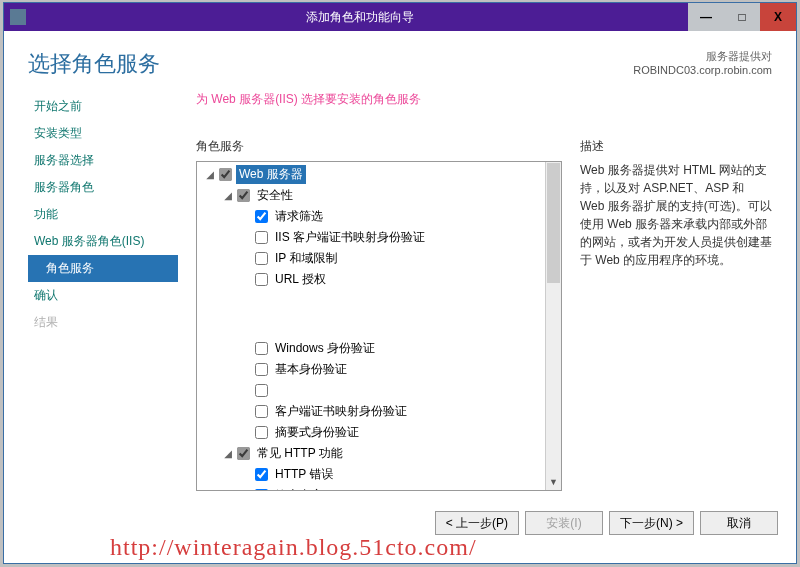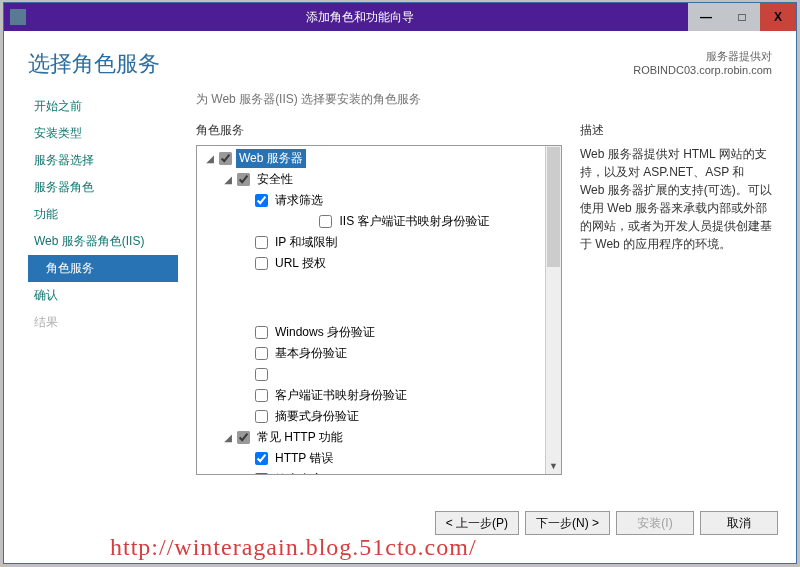--- a/index.html
+++ b/index.html
@@ -18,21 +18,21 @@
 .page-title { font-size:22px; color:#2c6ea0; font-weight:400; }
 .target { text-align:right; font-size:11px; color:#555; }
 .target .lbl{color:#666;}
 .body-row { flex:1; display:flex; gap:18px; overflow:hidden; }
 .sidebar { width:150px; font-size:12px; padding-top:2px; }
 .sidebar-item { padding:5px 6px; color:#0f766e; cursor:pointer; }
 .sidebar-item.indent { padding-left:18px; }
 .sidebar-item.selected { background:#2773b3; color:#fff; }
 .sidebar-item.disabled { color:#b0b0b0; }
 .main { flex:1; display:flex; flex-direction:column; }
-.instruction { font-size:12px; margin-bottom:14px; color:#737373; }
+.instruction { font-size:12px; margin-bottom:30px; color:#ec4899; }
 .cols { flex:1; display:flex; gap:18px; overflow:hidden; }
 .tree-col { flex:1; }
 .sect-label{font-size:12px; margin-bottom:6px; color:#333;}
 .tree { border:1px solid #999; height:330px; overflow:hidden; background:#fff; position:relative; font-size:12px; }
 .tree-inner{padding:2px 0;}
 .tree-row { display:flex; align-items:center; height:21px; padding-right:4px; }
 .tree-row .expander { width:14px; text-align:center; font-size:10px; color:#666; user-select:none; cursor:pointer; }
 .tree-row .cb { margin:0 4px 0 2px; }
 .tree-row .txt { padding:1px 3px; }
 .tree-row.sel .txt { background:#2773b3; color:#ffffff; }
@@ -106,21 +106,21 @@
                   <div class="tree-row" style="padding-left: 24px;">
                     <span class="expander">◢</span>
                     <input type="checkbox" class="cb greyed" checked="" style="">
                     <span class="txt">安全性</span>
                   </div>
                   <div class="tree-row" style="padding-left: 42px;">
                     <span class="expander"></span>
                     <input type="checkbox" class="cb" checked="" style="">
                     <span class="txt">请求筛选</span>
                   </div>
-                  <div class="tree-row" style="padding-left: 42px; justify-content: center;">
+                  <div class="tree-row" style="padding-left: 42px;">
                     <span class="expander"></span>
                     <input type="checkbox" class="cb" style="">
                     <span class="txt">IIS 客户端证书映射身份验证</span>
                   </div>
                   <div class="tree-row" style="padding-left: 42px;">
                     <span class="expander"></span>
                     <input type="checkbox" class="cb" style="">
                     <span class="txt">IP 和域限制</span>
                   </div>
                   <div class="tree-row" style="padding-left: 42px;">
@@ -184,19 +184,19 @@
             <div class="sect-label">描述</div>
             <div class="desc-text">Web 服务器提供对 HTML 网站的支持，以及对 ASP.NET、ASP 和 Web 服务器扩展的支持(可选)。可以使用 Web 服务器来承载内部或外部的网站，或者为开发人员提供创建基于 Web 的应用程序的环境。</div>
           </div>
         </div>
       </div>
     </div>
   </div>
 
   <div class="footer">
     <button class="btn">&lt; 上一步(P)</button>
+    <button class="btn disabled" disabled="">安装(I)</button>
     <button class="btn">下一步(N) &gt;</button>
-    <button class="btn disabled" disabled="">安装(I)</button>
     <button class="btn">取消</button>
   </div>
 </div>
 
 <div class="watermark">http://winteragain.blog.51cto.com/</div>
 
 </body></html>

